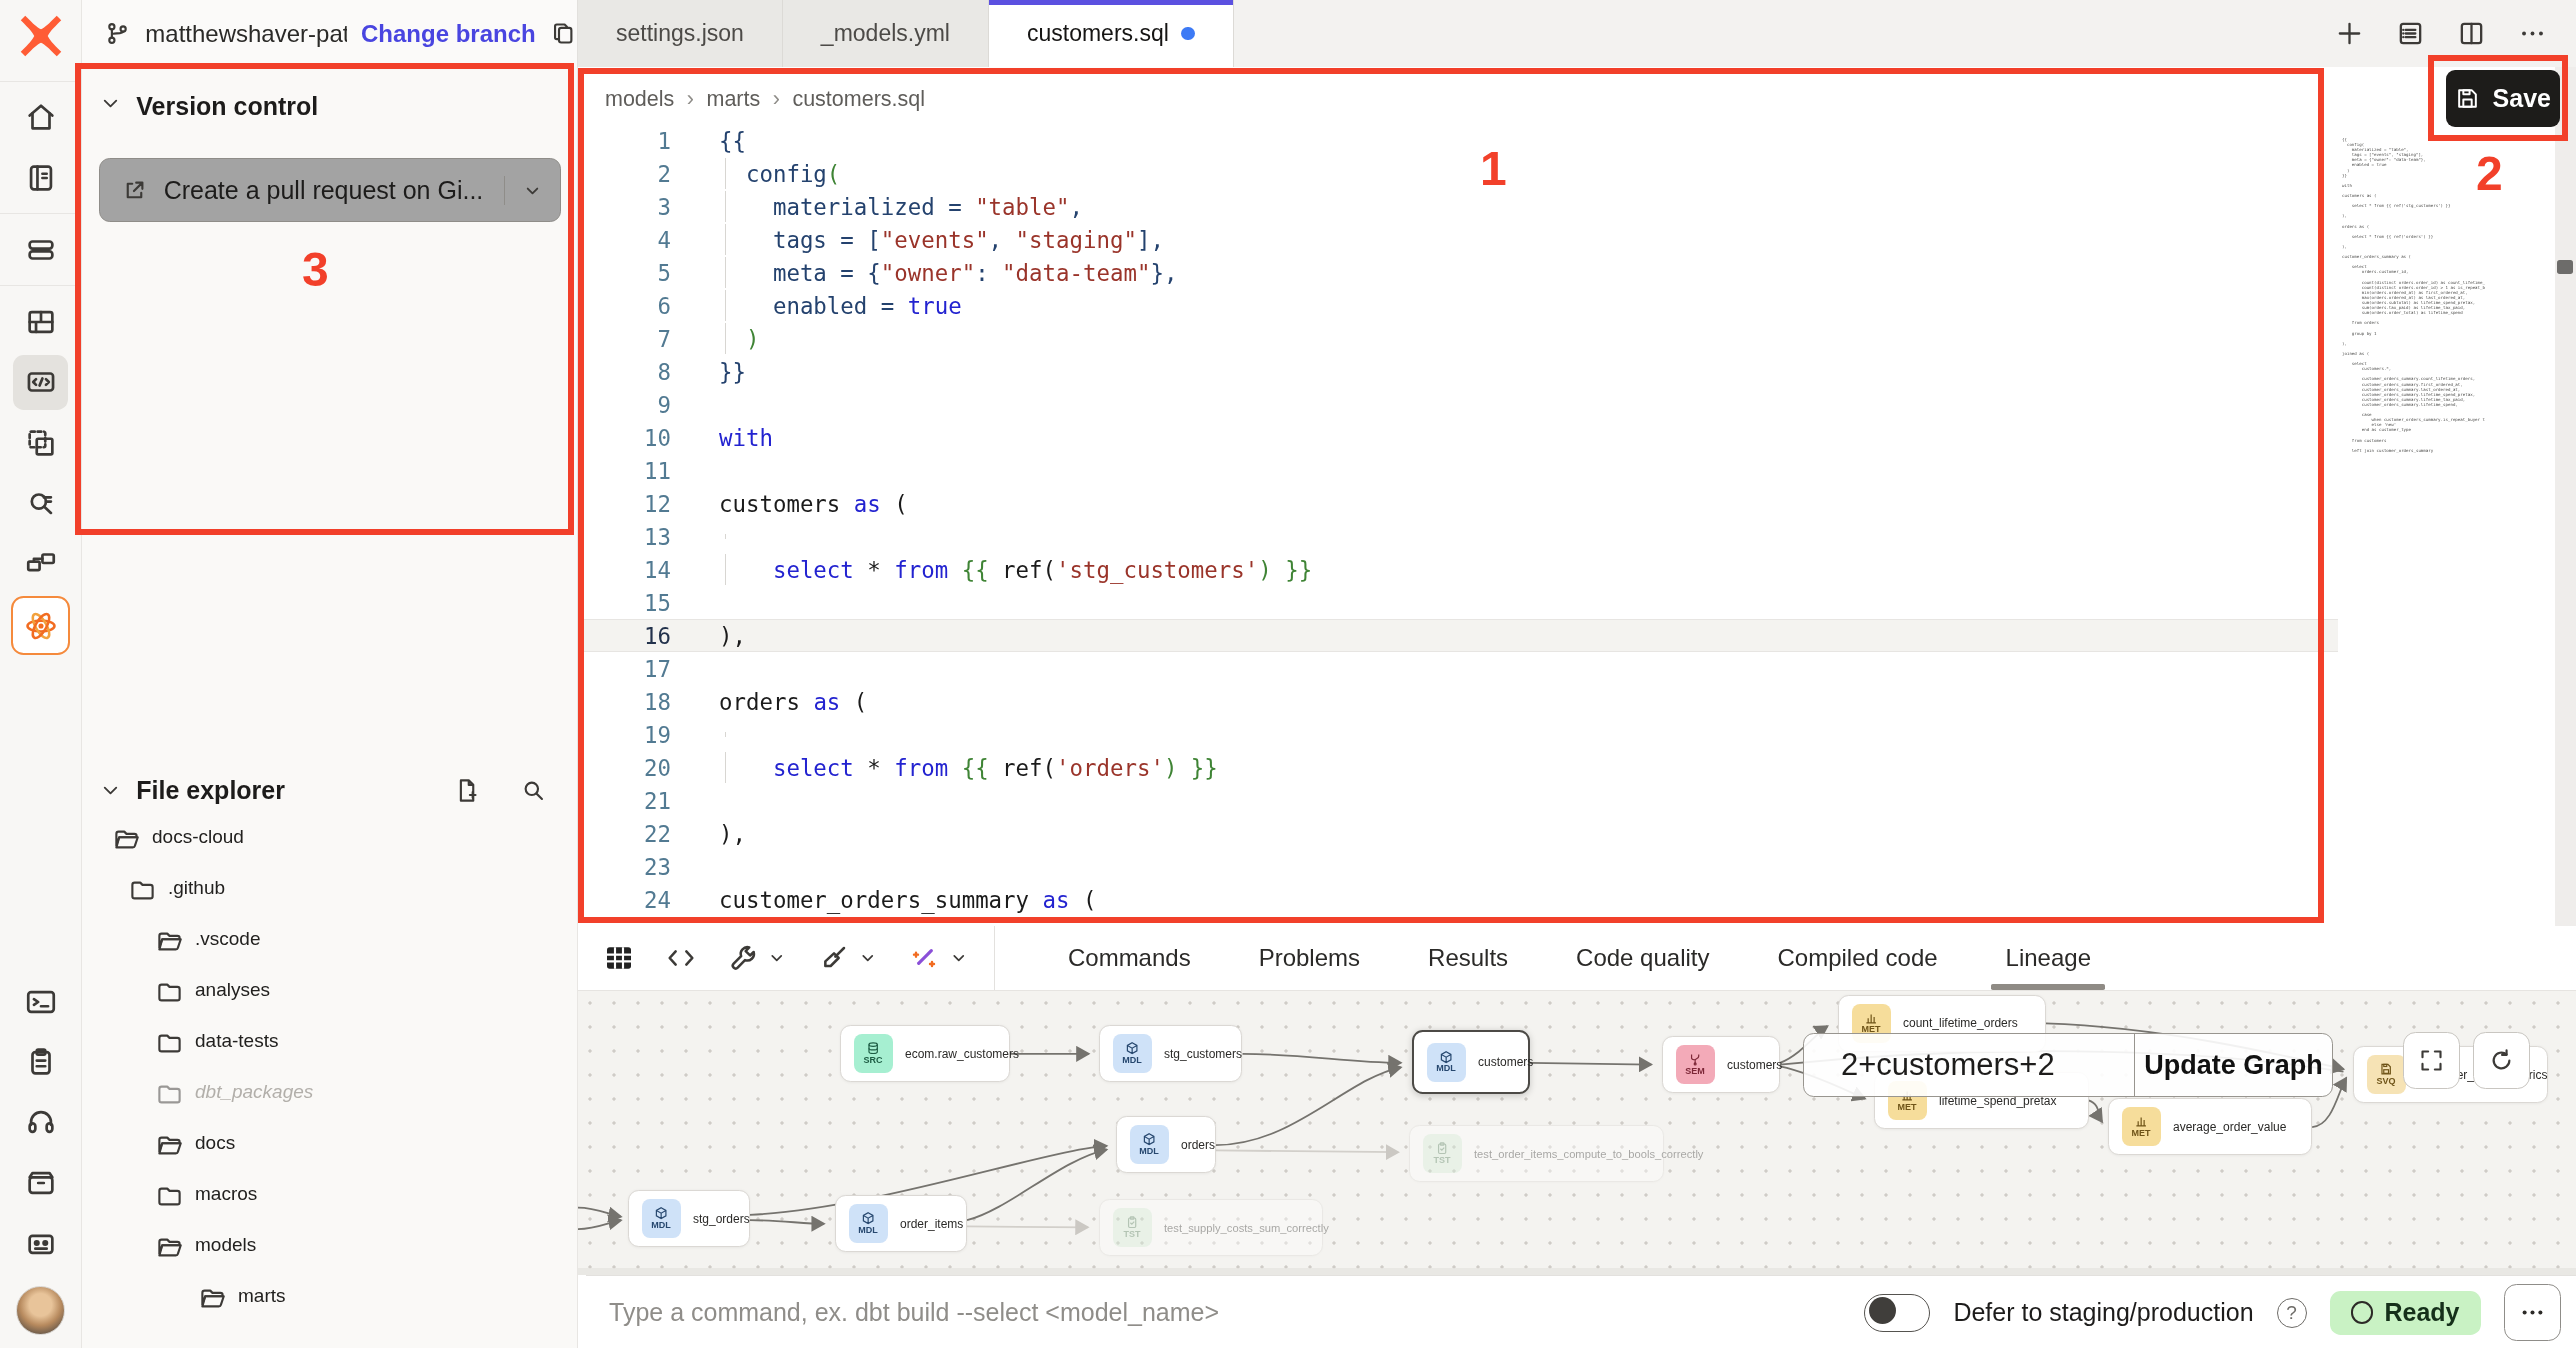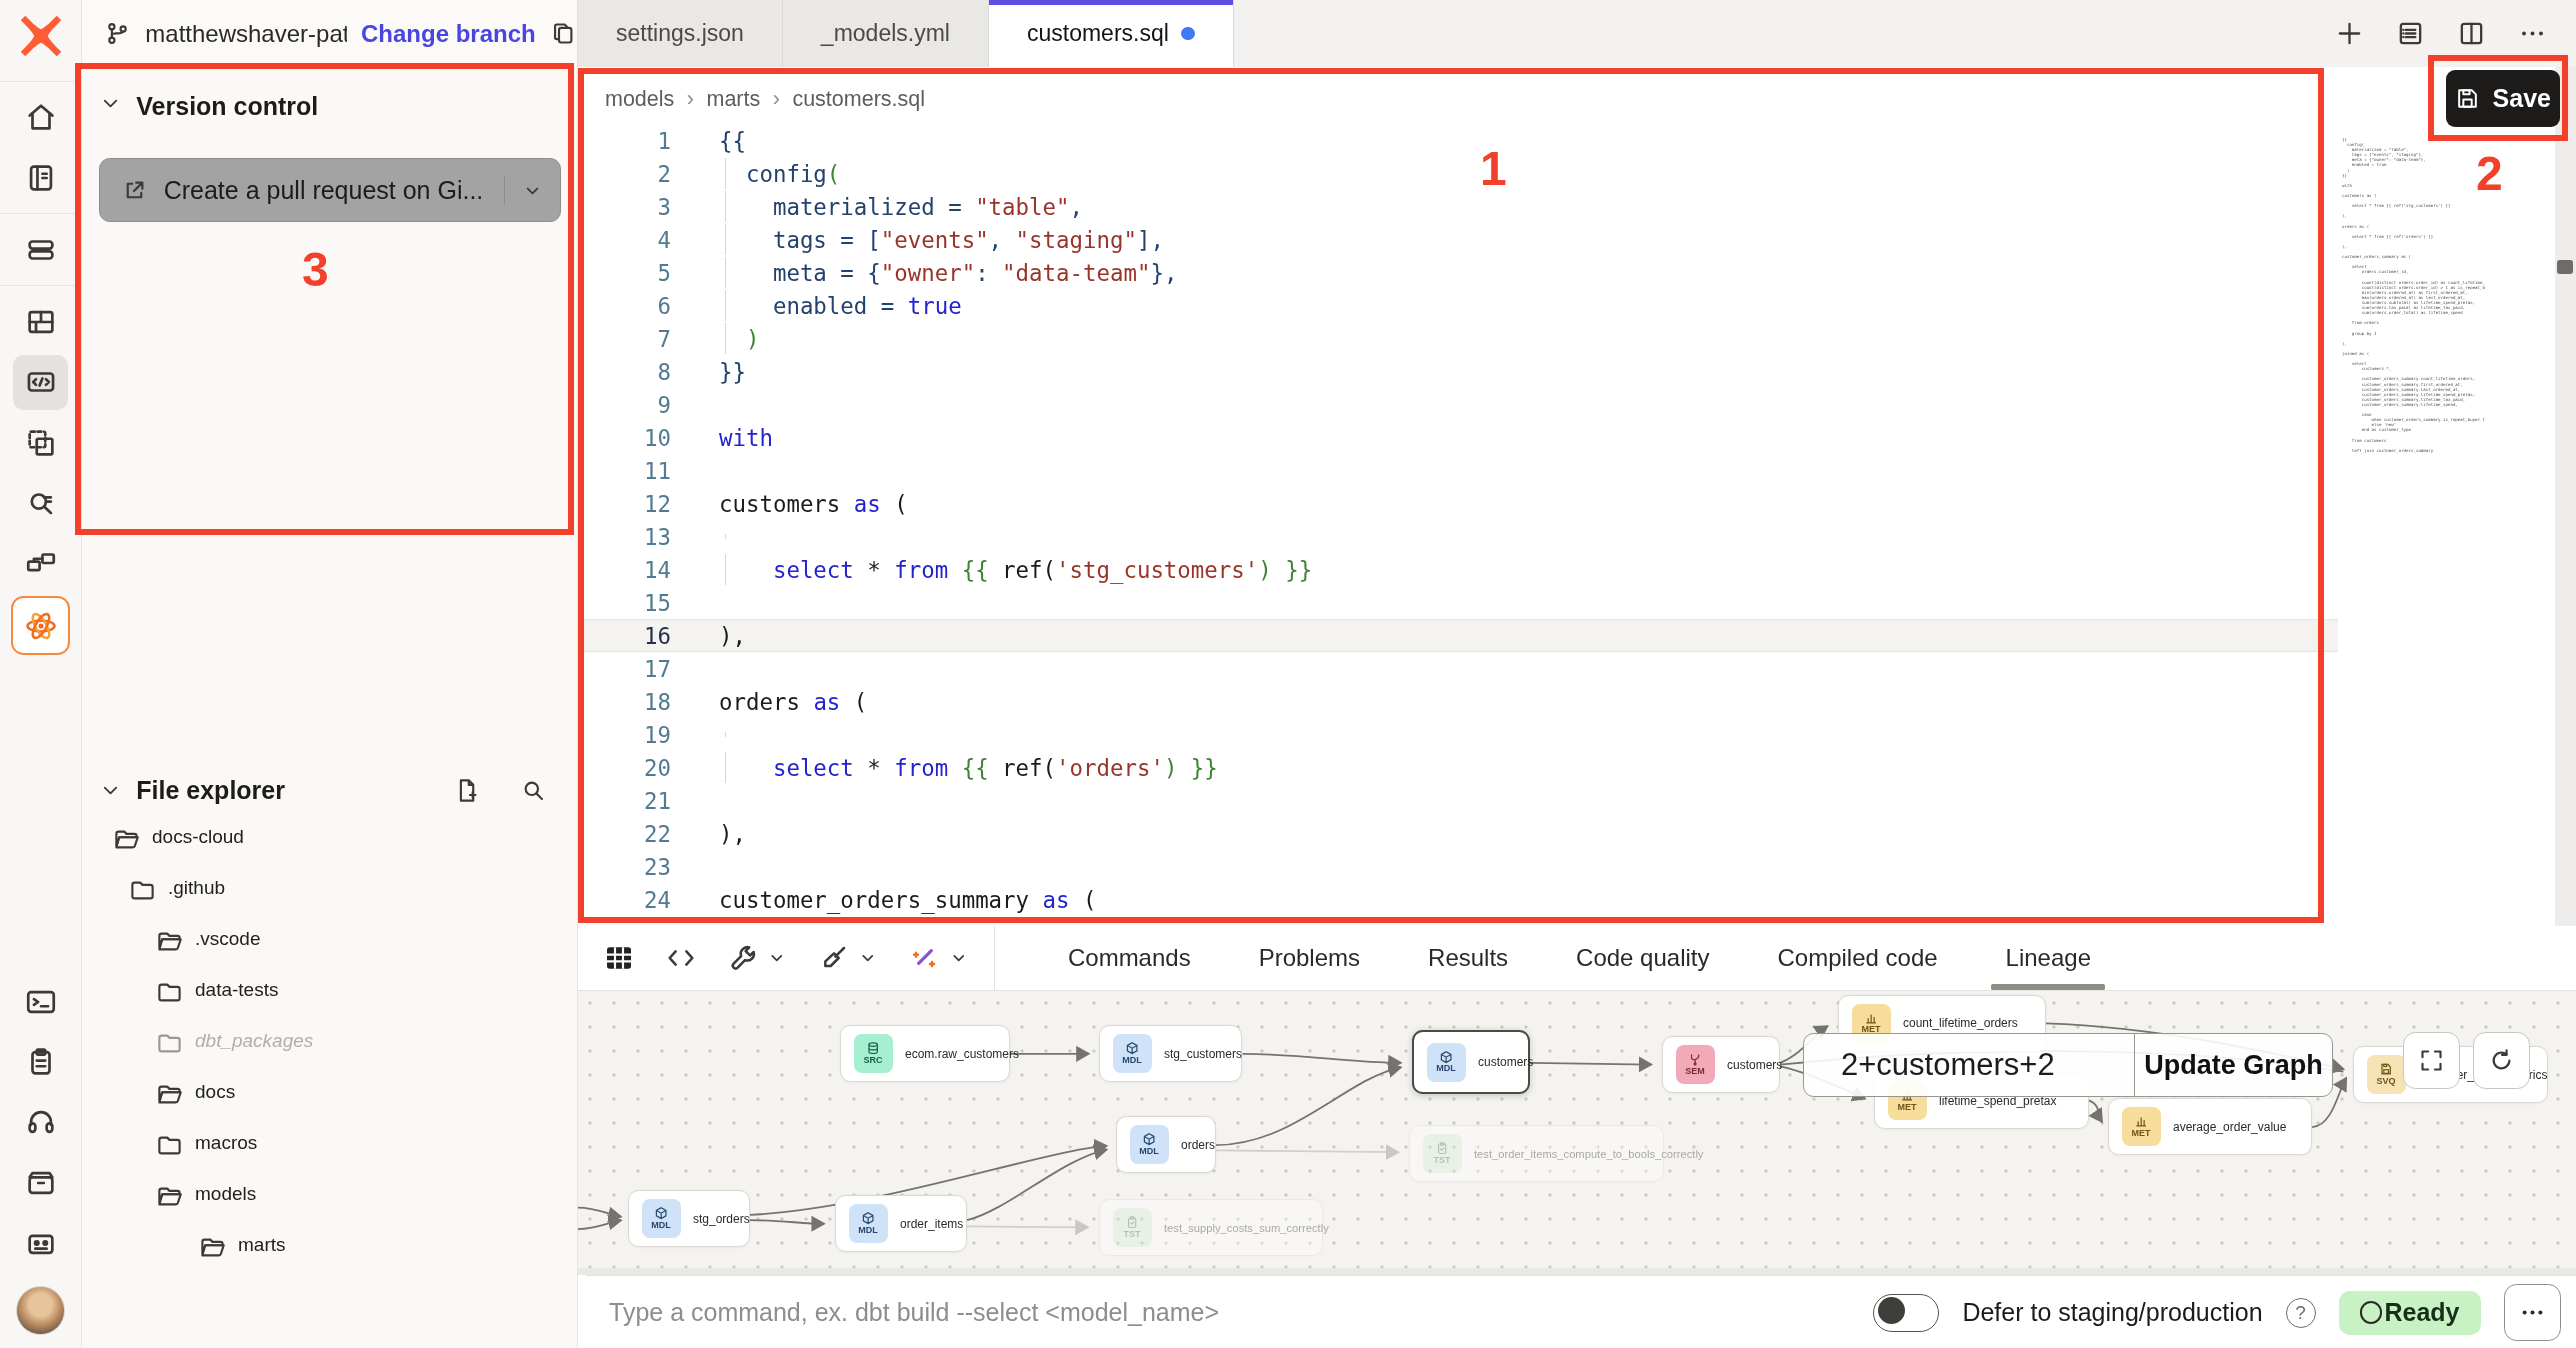--- a/index.html
+++ b/index.html
@@ -106,21 +106,21 @@
 
   .status{position:absolute;left:8px;top:349px;width:1998px;height:74px;background:#fff;border-top:0.9px solid #e3e1de;
           display:flex;align-items:center;box-sizing:border-box}
   .cmd-ph{padding-left:23px;font-size:25px;color:#8f8d89}
   .status .right{margin-left:auto;display:flex;align-items:center;gap:23px;padding-right:23px}
   .toggle{width:66px;height:38px;border:1.8px solid #55534f;border-radius:19.7px;position:relative;background:#fff;box-sizing:border-box}
   .knob{position:absolute;left:3.6px;top:2.7px;width:27px;height:27px;border-radius:50%;background:#403e3b}
   .defer-lbl{font-size:25px;color:#1d1c1b}
   .help{width:30px;height:30px;border:1.8px solid #6e6c68;border-radius:50%;display:flex;align-items:center;justify-content:center;
         font-size:19px;color:#6e6c68;box-sizing:border-box}
-  .ready{display:flex;align-items:center;gap:2px;background:var(--ready-bg);border-radius:10.7px;height:44px;padding:0 21.5px;
+  .ready{display:flex;align-items:center;gap:11px;background:var(--ready-bg);border-radius:10.7px;height:44px;padding:0 21.5px;
          font-size:25px;font-weight:bold;color:#15301a}
   .ring{width:22.4px;height:22.4px;border:2.7px solid #2c2a27;border-radius:50%;box-sizing:border-box}
   .more-btn{width:57px;height:57px;border:1.8px solid #8f8d89;border-radius:12.5px;display:flex;align-items:center;
             justify-content:center;box-sizing:border-box}
 
   
   .ann{position:absolute;border:6.3px solid var(--accent-red);pointer-events:none;z-index:50;box-sizing:border-box}
   .digit{position:absolute;color:var(--accent-red);font-size:48px;font-weight:bold;z-index:51;pointer-events:none}
 </style>
 </head>
@@ -352,20 +352,28 @@
             <span>.github</span>
           </div>
           <div class="fx-item" style="padding-left: 75px;">
             <span class="fic">
               <svg width="27" height="27" viewBox="0 0 24 24" class="ic">
                 <path d="M3 7 A2 2 0 0 1 5 5 H10 L12 7 H19 A2 2 0 0 1 21 9 V10 H5.5 L3 17 Z"></path>
                 <path d="M5.5 10 H22 L19.5 17.5 A2 2 0 0 1 17.6 19 H3 Z"></path>
               </svg>
             </span>
             <span>.vscode</span>
+          </div>
+          <div class="fx-item" style="padding-left: 75px;">
+            <span class="fic">
+              <svg width="27" height="27" viewBox="0 0 24 24" class="ic">
+                <path d="M3 7 A2 2 0 0 1 5 5 H10 L12 7 H19 A2 2 0 0 1 21 9 V17 A2 2 0 0 1 19 19 H5 A2 2 0 0 1 3 17 Z"></path>
+              </svg>
+            </span>
+            <span>analyses</span>
           </div>
           <div class="fx-item" style="padding-left: 75px;">
             <span class="fic">
               <svg width="27" height="27" viewBox="0 0 24 24" class="ic">
                 <path d="M3 7 A2 2 0 0 1 5 5 H10 L12 7 H19 A2 2 0 0 1 21 9 V17 A2 2 0 0 1 19 19 H5 A2 2 0 0 1 3 17 Z"></path>
               </svg>
             </span>
             <span>data-tests</span>
           </div>
           <div class="fx-item disabled" style="padding-left: 75px;">

